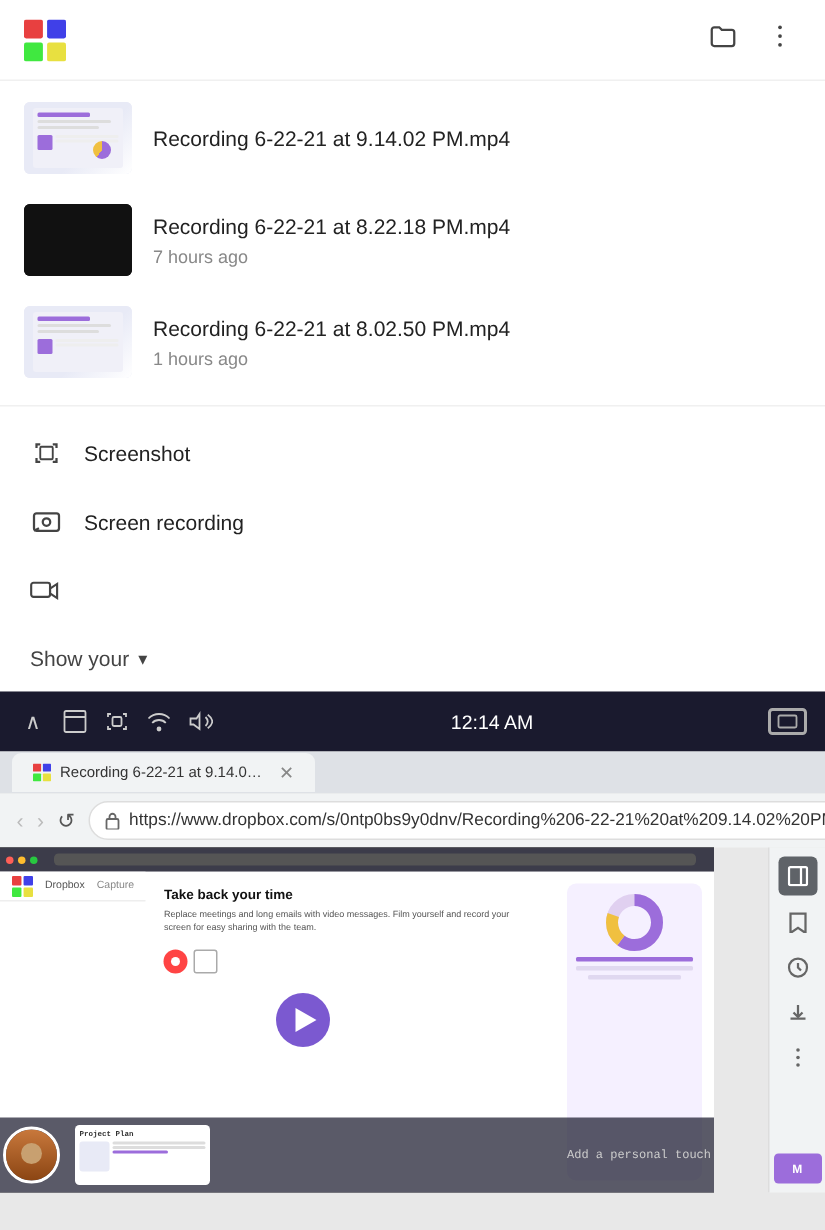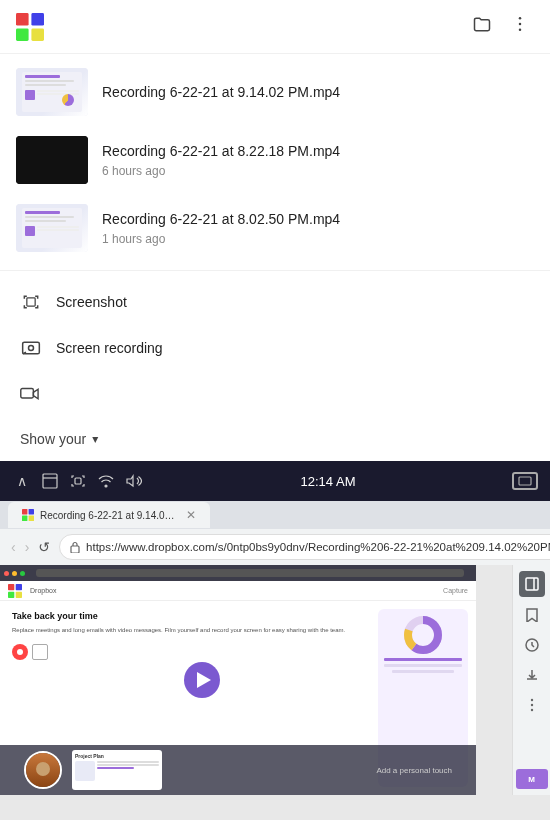--- a/index.html
+++ b/index.html
@@ -352,21 +352,21 @@
         </div>
       </div>
 
       <div class="recording-item">
         <div class="thumb thumb-2">
           <div class="thumb-inner" style="background:#111;">
           </div>
         </div>
         <div class="recording-info">
           <div class="recording-name">Recording 6-22-21 at 8.22.18 PM.mp4</div>
-          <div class="recording-time">6 hours ago</div>
+          <div class="recording-time">7 hours ago</div>
         </div>
       </div>
 
       <div class="recording-item">
         <div class="thumb thumb-3">
           <div class="thumb-inner">
             <div style="width:60px;height:40px;background:#f0f0f8;border-radius:2px;padding:3px;display:flex;flex-direction:column;gap:2px;position:relative;">
               <div style="height:3px;background:#9c6ddb;border-radius:1px;width:65%;"></div>
               <div style="height:2px;background:#ddd;border-radius:1px;width:90%;"></div>
               <div style="height:2px;background:#ddd;border-radius:1px;width:75%;"></div>
@@ -513,21 +513,21 @@
 
         <div style="width:100%;height:100%;background:#1e1e2e;display:flex;flex-direction:column;position:relative;">
 
           <div style="width:100%;background:#3c3c4a;height:16px;display:flex;align-items:center;padding:0 4px;gap:3px;">
             <div style="width:5px;height:5px;border-radius:50%;background:#ff5f57;"></div>
             <div style="width:5px;height:5px;border-radius:50%;background:#ffbd2e;"></div>
             <div style="width:5px;height:5px;border-radius:50%;background:#28c840;"></div>
             <div style="flex:1;background:#555;height:8px;border-radius:3px;margin:0 8px;"></div>
           </div>
 
-          <div style="flex:1;background:#fff;display:flex;flex-direction:column;overflow:hidden;">
+          <div style="flex:1;background:#fff;display:flex;flex-direction:row;overflow:hidden;">
 
             <div style="height:20px;background:#fff;border-bottom:1px solid #eee;display:flex;align-items:center;padding:0 8px;gap:8px;">
 
               <svg width="14" height="14" viewBox="0 0 20 20">
                 <rect x="0" y="0" width="9" height="9" rx="1" fill="#e84040"></rect>
                 <rect x="11" y="0" width="9" height="9" rx="1" fill="#4040e8"></rect>
                 <rect x="0" y="11" width="9" height="9" rx="1" fill="#40e840"></rect>
                 <rect x="11" y="11" width="9" height="9" rx="1" fill="#e8e040"></rect>
               </svg>
               <span style="font-size:7px;color:#555;">Dropbox</span>
@@ -560,21 +560,21 @@
               </div>
             </div>
 
             <div style="position:absolute;left:calc(50% - 54px);top:calc(50% - 0px);transform:translateY(-50%);">
               <div style="width:36px;height:36px;background:rgba(100,60,200,0.85);border-radius:50%;display:flex;align-items:center;justify-content:center;">
                 <div style="width:0;height:0;border-top:8px solid transparent;border-bottom:8px solid transparent;border-left:14px solid #fff;margin-left:3px;"></div>
               </div>
             </div>
           </div>
 
-          <div style="position:absolute;bottom:0;left:0;right:0;height:50px;background:rgba(20,20,40,0.7);display:flex;align-items:center;padding:0 24px;gap:10px;">
+          <div style="position:absolute;bottom:0;left:0;right:0;height:50px;background:rgba(20,20,40,0.7);display:flex;align-items:center;padding:0 2px;gap:10px;font-family:Liberation Mono, monospace;">
 
             <div style="width:38px;height:38px;border-radius:50%;background:#8B4513;overflow:hidden;border:2px solid #fff;flex-shrink:0;">
               <div style="width:100%;height:100%;background:linear-gradient(180deg,#c8783c 0%,#8B4513 100%);display:flex;align-items:center;justify-content:center;">
                 <div style="width:14px;height:14px;background:#c8a070;border-radius:50%;margin-bottom:2px;"></div>
               </div>
             </div>
 
             <div style="width:90px;height:40px;background:#fff;border-radius:3px;padding:3px;flex-shrink:0;">
               <div style="font-size:5px;color:#333;font-weight:bold;">Project Plan</div>
               <div style="display:flex;gap:2px;margin-top:2px;">

